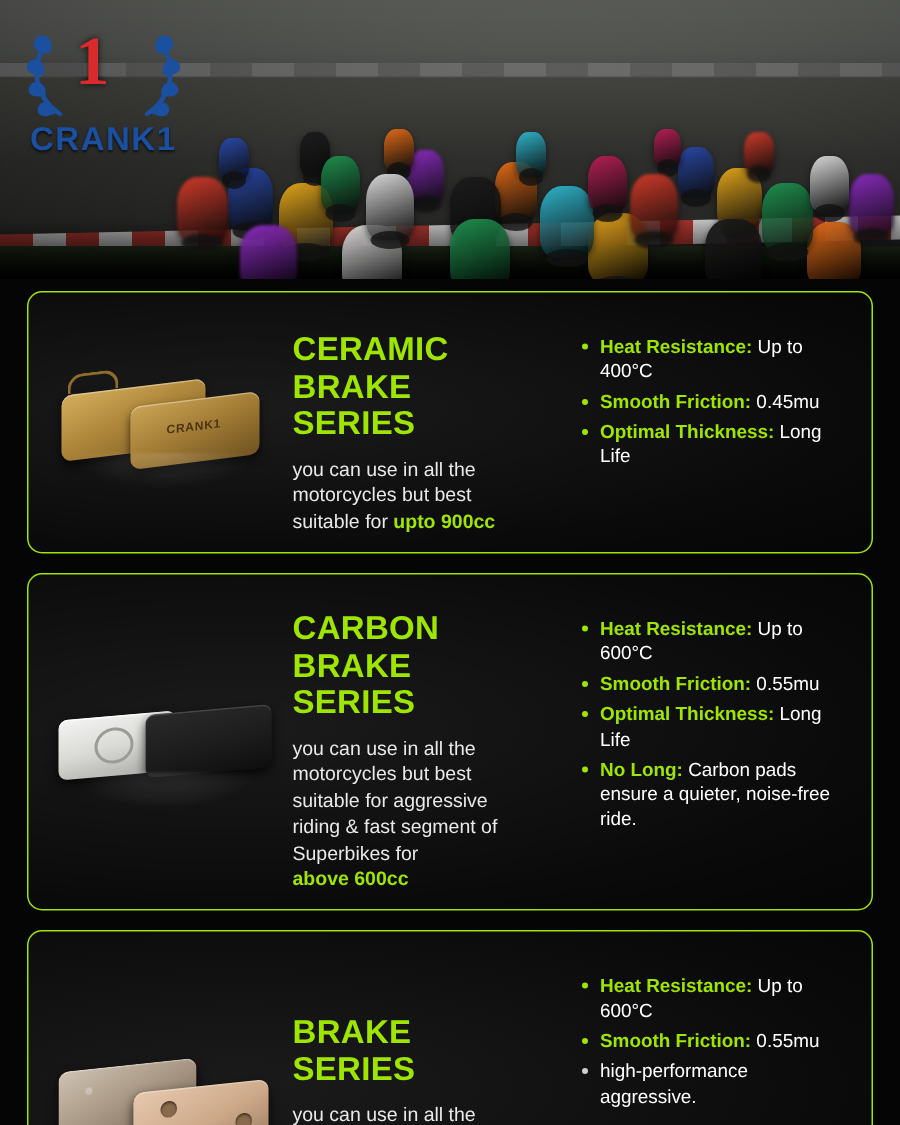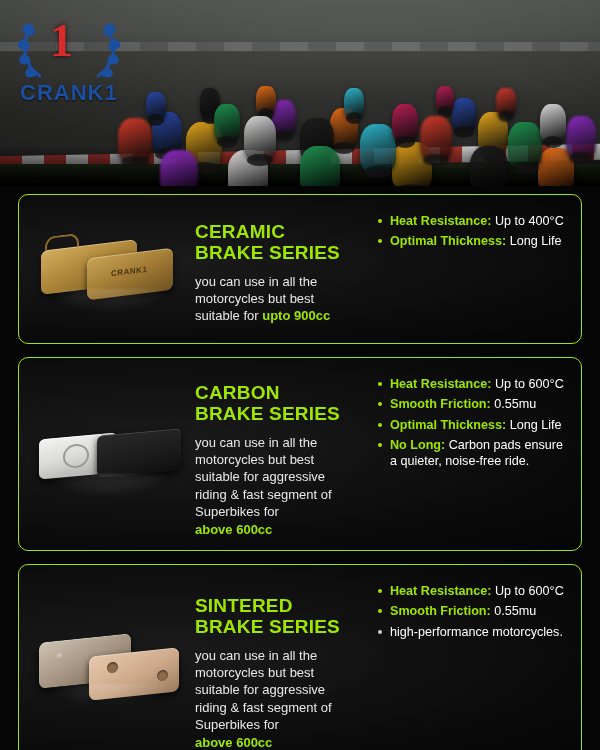--- a/index.html
+++ b/index.html
@@ -181,42 +181,42 @@
   .card-body {
     flex: 1 1 auto;
     display: flex;
   }
   .col-left {
     width: 172px; flex: 0 0 172px;
     padding-right: 8px;
   }
   .series-title {
     color: #9ee600;
-    font-size: 19px;
+    font-size: 22px;
     font-weight: bold;
     line-height: 1.12;
     letter-spacing: .2px;
   }
   .series-desc {
     margin-top: 9px;
     color: #e9e9e9;
     font-size: 13px;
     line-height: 1.34;
   }
   .series-desc .hl {
     color: #9ee600;
     font-weight: bold;
   }
   .col-right {
     flex: 1 1 auto;
     padding-left: 4px;
   }
   ul.features {
     list-style: none;
-    margin: 6px; padding: 0;
+    margin: 16px; padding: 0;
   }
   ul.features li {
     position: relative;
     padding-left: 13px;
     margin-bottom: 4px;
     color: #ffffff;
     font-size: 12.6px;
     line-height: 1.3;
   }
   ul.features li:before {
@@ -318,20 +318,21 @@
             <span>CERAMIC</span><br>
             <span>BRAKE SERIES</span>
           </div>
           <div class="series-desc">
             <span>you can use in all the motorcycles but best suitable for </span><span class="hl">upto 900cc</span>
           </div>
         </div>
         <div class="col-right">
           <ul class="features" id="feat-0">
               <li class="green-dot"><b>Heat Resistance:</b><span> Up to 400°C</span></li>
+              <li class="green-dot"><b>Smooth Friction:</b><span> 0.45mu</span></li>
               <li class="green-dot"><b>Optimal Thickness:</b><span> Long Life</span></li>
             </ul>
         </div>
       </div>
     </div>
 
     <div class="card c2">
       <div class="card-media">
         <div class="pad-wrap">
           <div class="pad-carbon-a"></div>
@@ -367,31 +368,31 @@
           <div class="pad-sint-a"></div>
           <div class="pad-sint-b"></div>
           <div class="pad-sint-hole" style="left:72px; top:44px;"></div>
           <div class="pad-sint-hole" style="left:122px; top:52px;"></div>
           <div class="pad-reflect"></div>
         </div>
       </div>
       <div class="card-body">
         <div class="col-left">
           <div class="series-title">
-            <span>SINTERED</span><br>
+            <br>
             <span>BRAKE SERIES</span>
           </div>
           <div class="series-desc">
             <span>you can use in all the motorcycles but best suitable for aggressive riding &amp; fast segment of Superbikes for </span><br><span class="hl">above 600cc</span>
           </div>
         </div>
         <div class="col-right">
           <ul class="features" id="feat-2">
               <li class="green-dot"><b>Heat Resistance:</b><span> Up to 600°C</span></li>
               <li class="green-dot"><b>Smooth Friction:</b><span> 0.55mu</span></li>
-              <li><span>high-performance motorcycles.</span></li>
+              <li><span>high-performance aggressive.</span></li>
             </ul>
         </div>
       </div>
     </div>
 
   </div>
 </div>
 
 </body></html>

